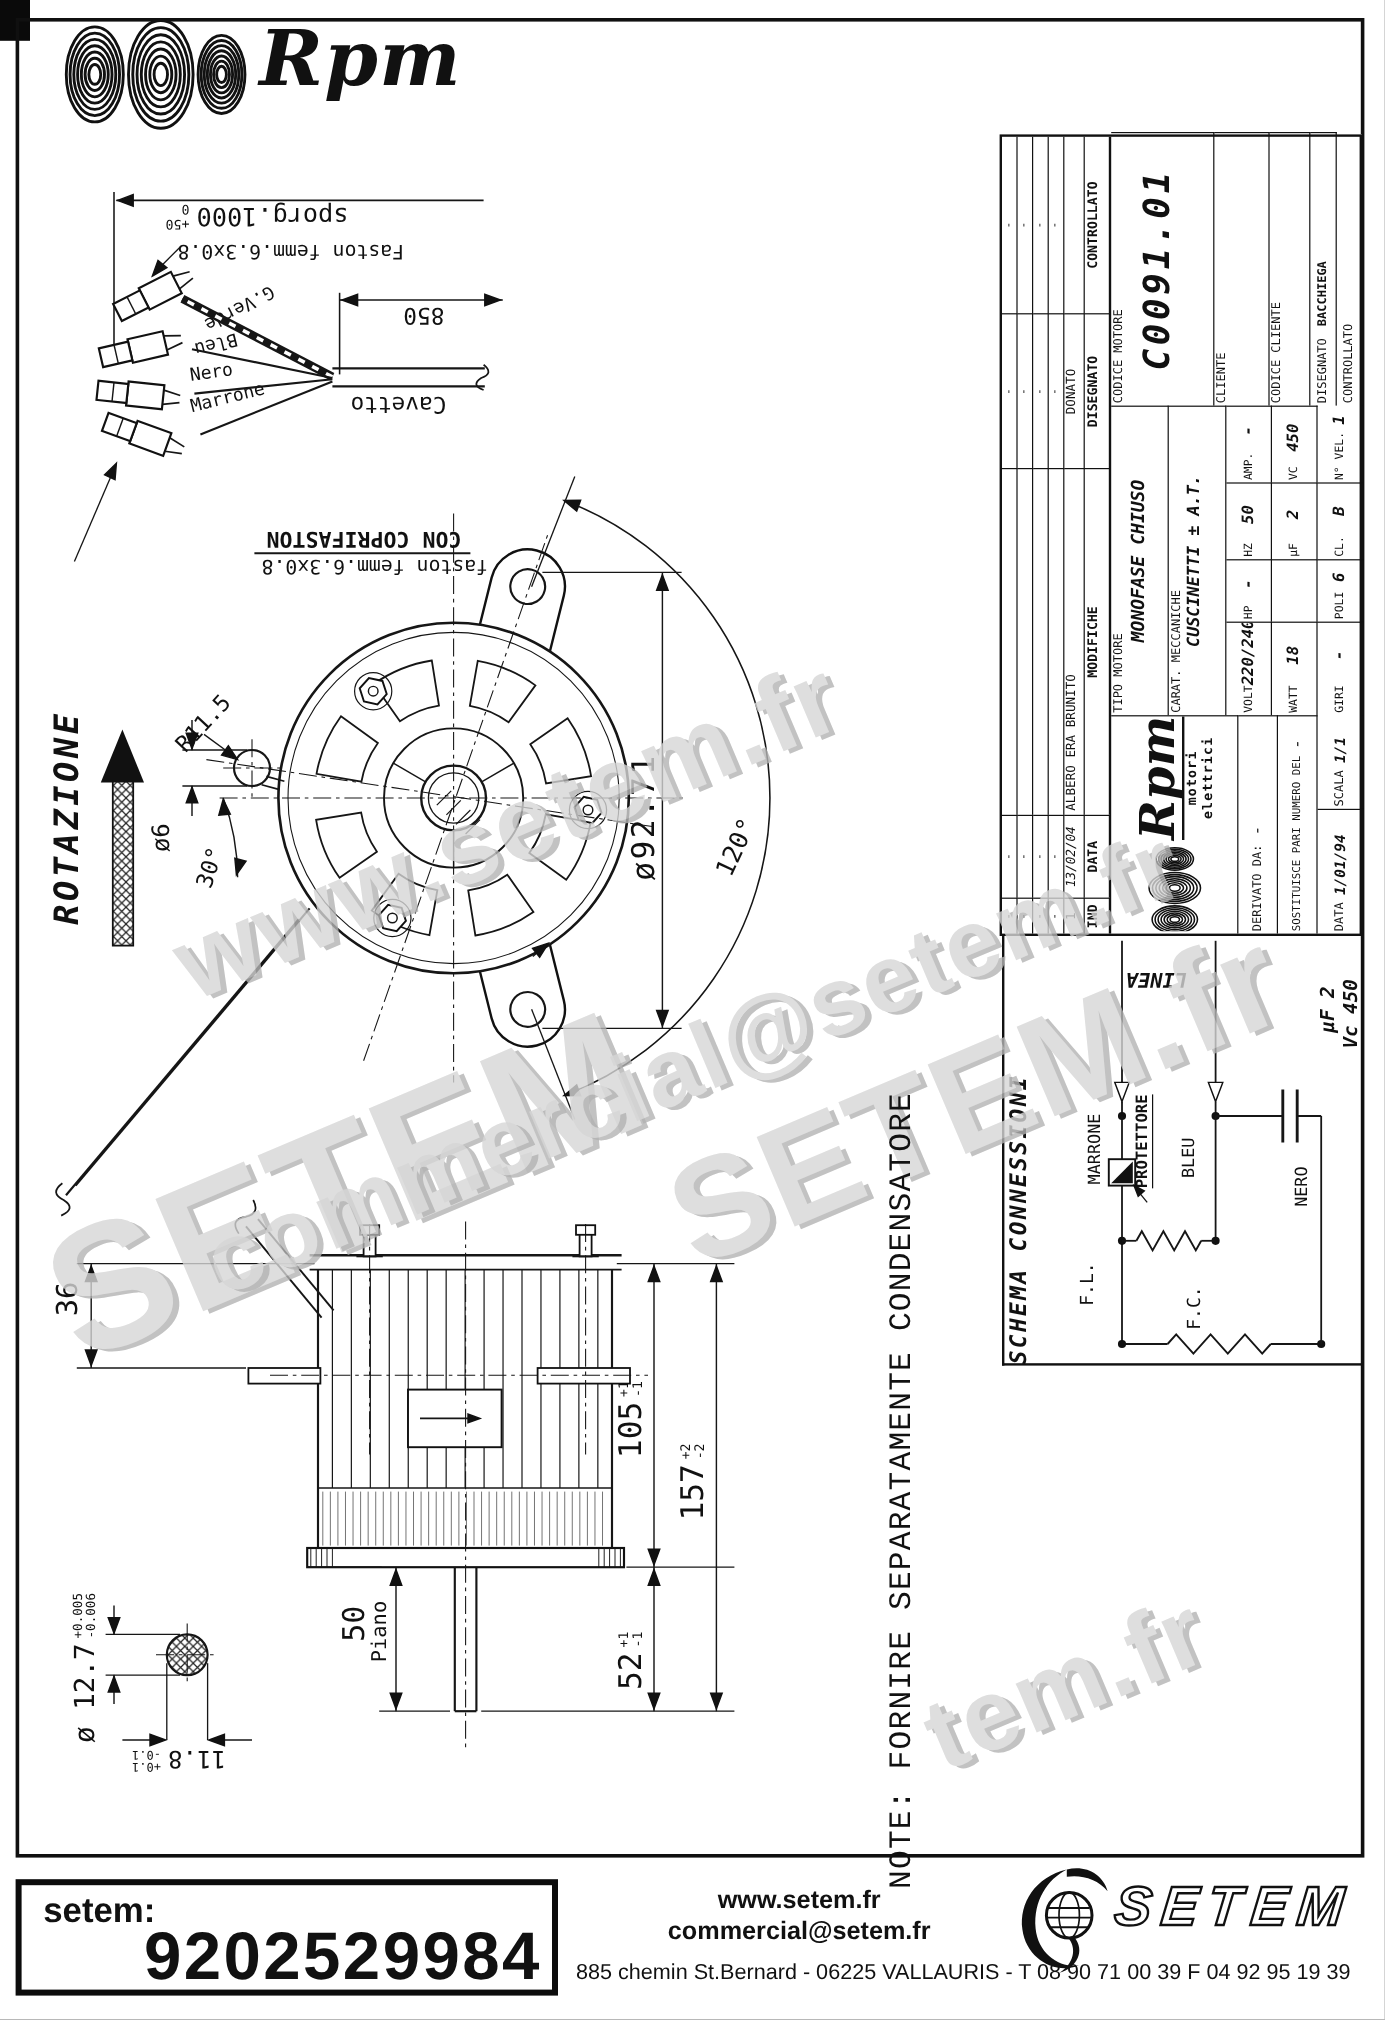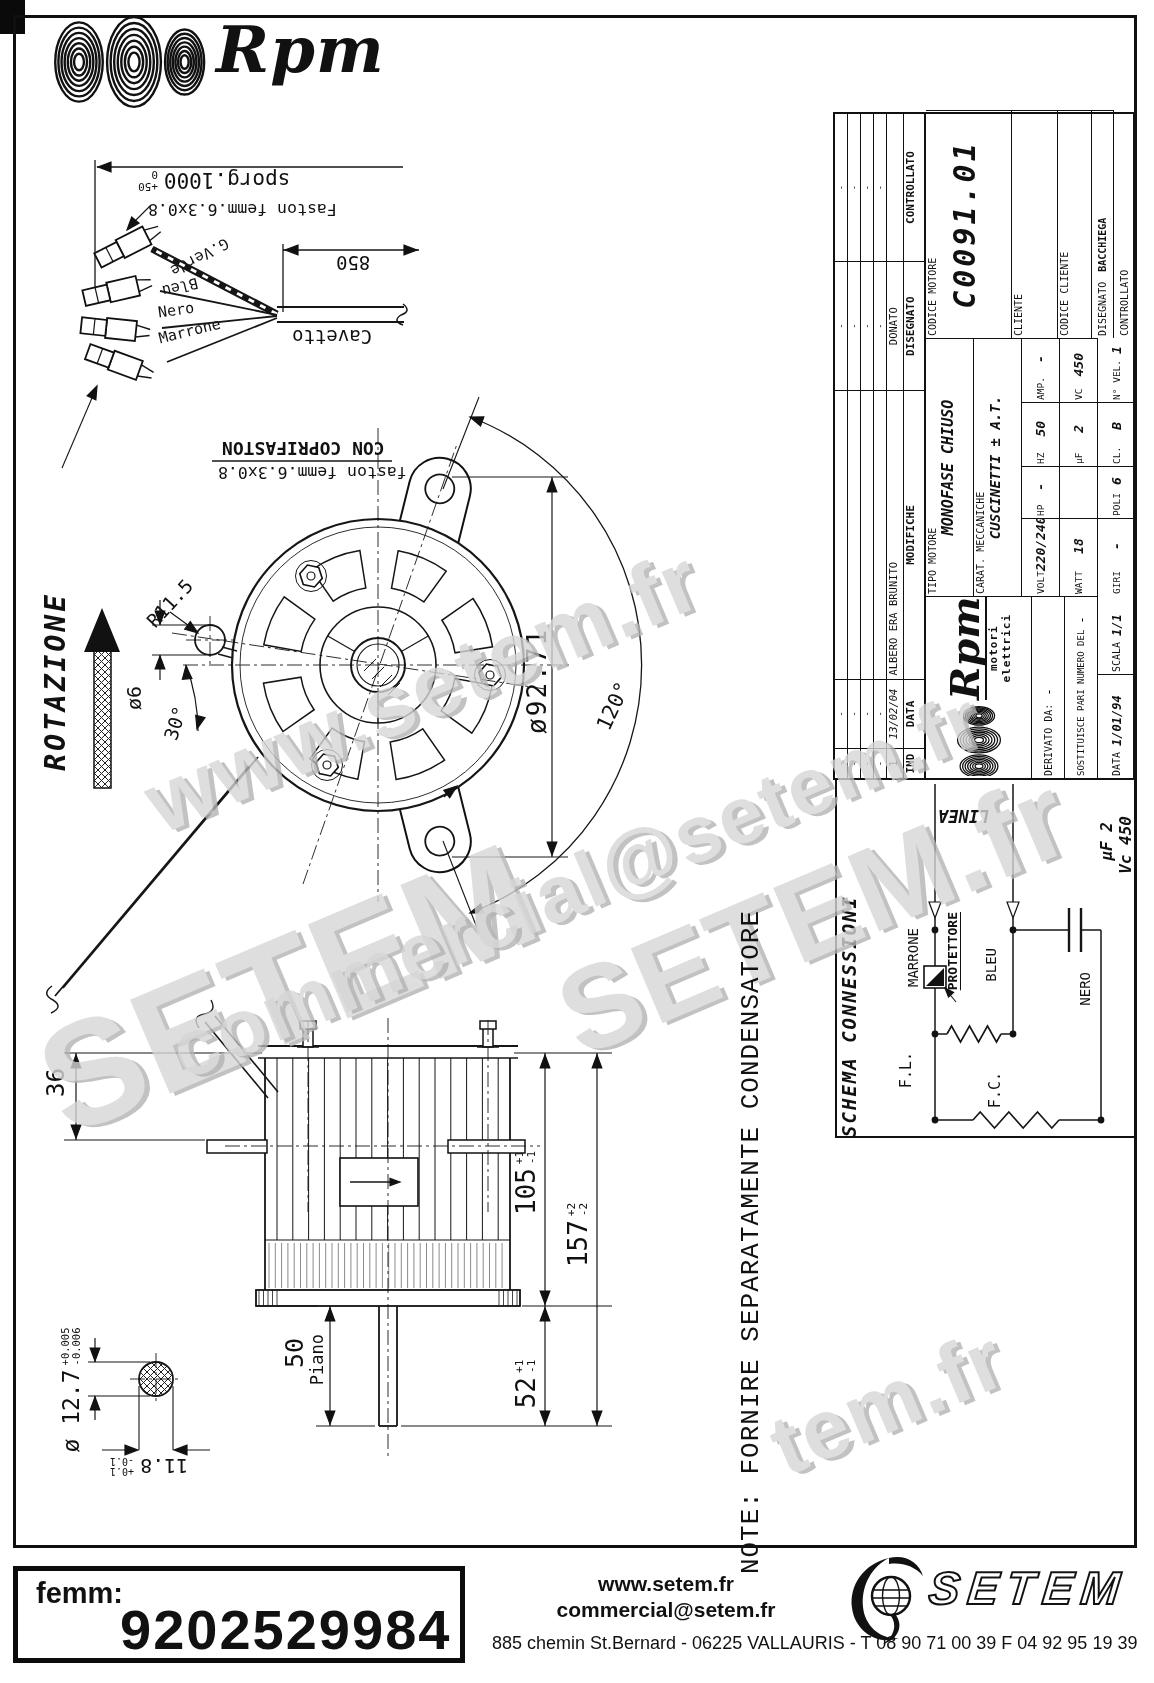--- a/index.html
+++ b/index.html
@@ -652,26 +652,26 @@
   <div class="vt" style="left:1099px;top:822px;font-size:16px;font-style:italic;font-weight:bold;z-index:4;">µF 2</div>
   <div class="vt" style="left:1118px;top:816px;font-size:16px;font-style:italic;font-weight:bold;z-index:4;">Vc 450</div>
 
   <div class="wm" style="left:150px;top:756px;font-size:88px;">www.setem.fr</div>
   <div class="wm" style="left:48px;top:1005px;font-size:148px;">SETEM</div>
   <div class="wm" style="left:565px;top:952px;font-size:118px;">SETEM.fr</div>
   <div class="wm" style="left:175px;top:1010px;font-size:80px;">commercial@setem.fr</div>
   <div class="wm" style="left:775px;top:1402px;font-size:84px;">tem.fr</div>
 
   <div id="codebox">
-    <div id="codelbl">femm:</div>
+    <div id="codelbl">setem:</div>
     <div id="codeval">9202529984</div>
   </div>
   <div class="foot" style="left:568px;top:1572px;width:196px;text-align:center;font-size:21px;">www.setem.fr</div>
   <div class="foot" style="left:540px;top:1598px;width:252px;text-align:center;font-size:21px;">commercial@setem.fr</div>
-  <div class="foot" style="left:492px;top:1633px;font-size:18px;font-weight:normal;">885 chemin St.Bernard  -  06225 VALLAURIS  -  T 08 90 71 00 39   F 04 92 95 19 39</div>
+  <div class="foot" style="left:480px;top:1633px;font-size:18px;font-weight:normal;">885 chemin St.Bernard  -  06225 VALLAURIS  -  T 08 90 71 00 39   F 04 92 95 19 39</div>
   <svg width="300" height="100" viewBox="0 0 300 100" style="left:845px;top:1552px;z-index:8;">
     <g>
       <path d="M44 6 C18 12 4 34 7 56 C10 80 34 94 54 86 C38 88 20 76 18 55 C16 32 28 14 44 6 Z" fill="#111"></path>
       <path d="M44 6 C60 2 74 10 78 24 C70 14 56 10 44 12 Z" fill="#111"></path>
       <circle cx="46" cy="44" r="19" fill="#fff" stroke="#111" stroke-width="2.5"></circle>
       <path d="M29 38 H63 M28 46 H64 M30 54 H62" stroke="#111" stroke-width="1.6" fill="none"></path>
       <ellipse cx="46" cy="44" rx="8.5" ry="19" fill="none" stroke="#111" stroke-width="1.4"></ellipse>
       <path d="M50 62 C60 74 52 88 38 92 C50 84 52 72 46 64 Z" fill="#111"></path>
     </g>
     <text x="88" y="52" font-family="Liberation Sans, sans-serif" font-size="46" font-style="italic" font-weight="bold" fill="#ffffff" stroke="#111" stroke-width="2" letter-spacing="8" transform="skewX(-6)">SETEM</text>

